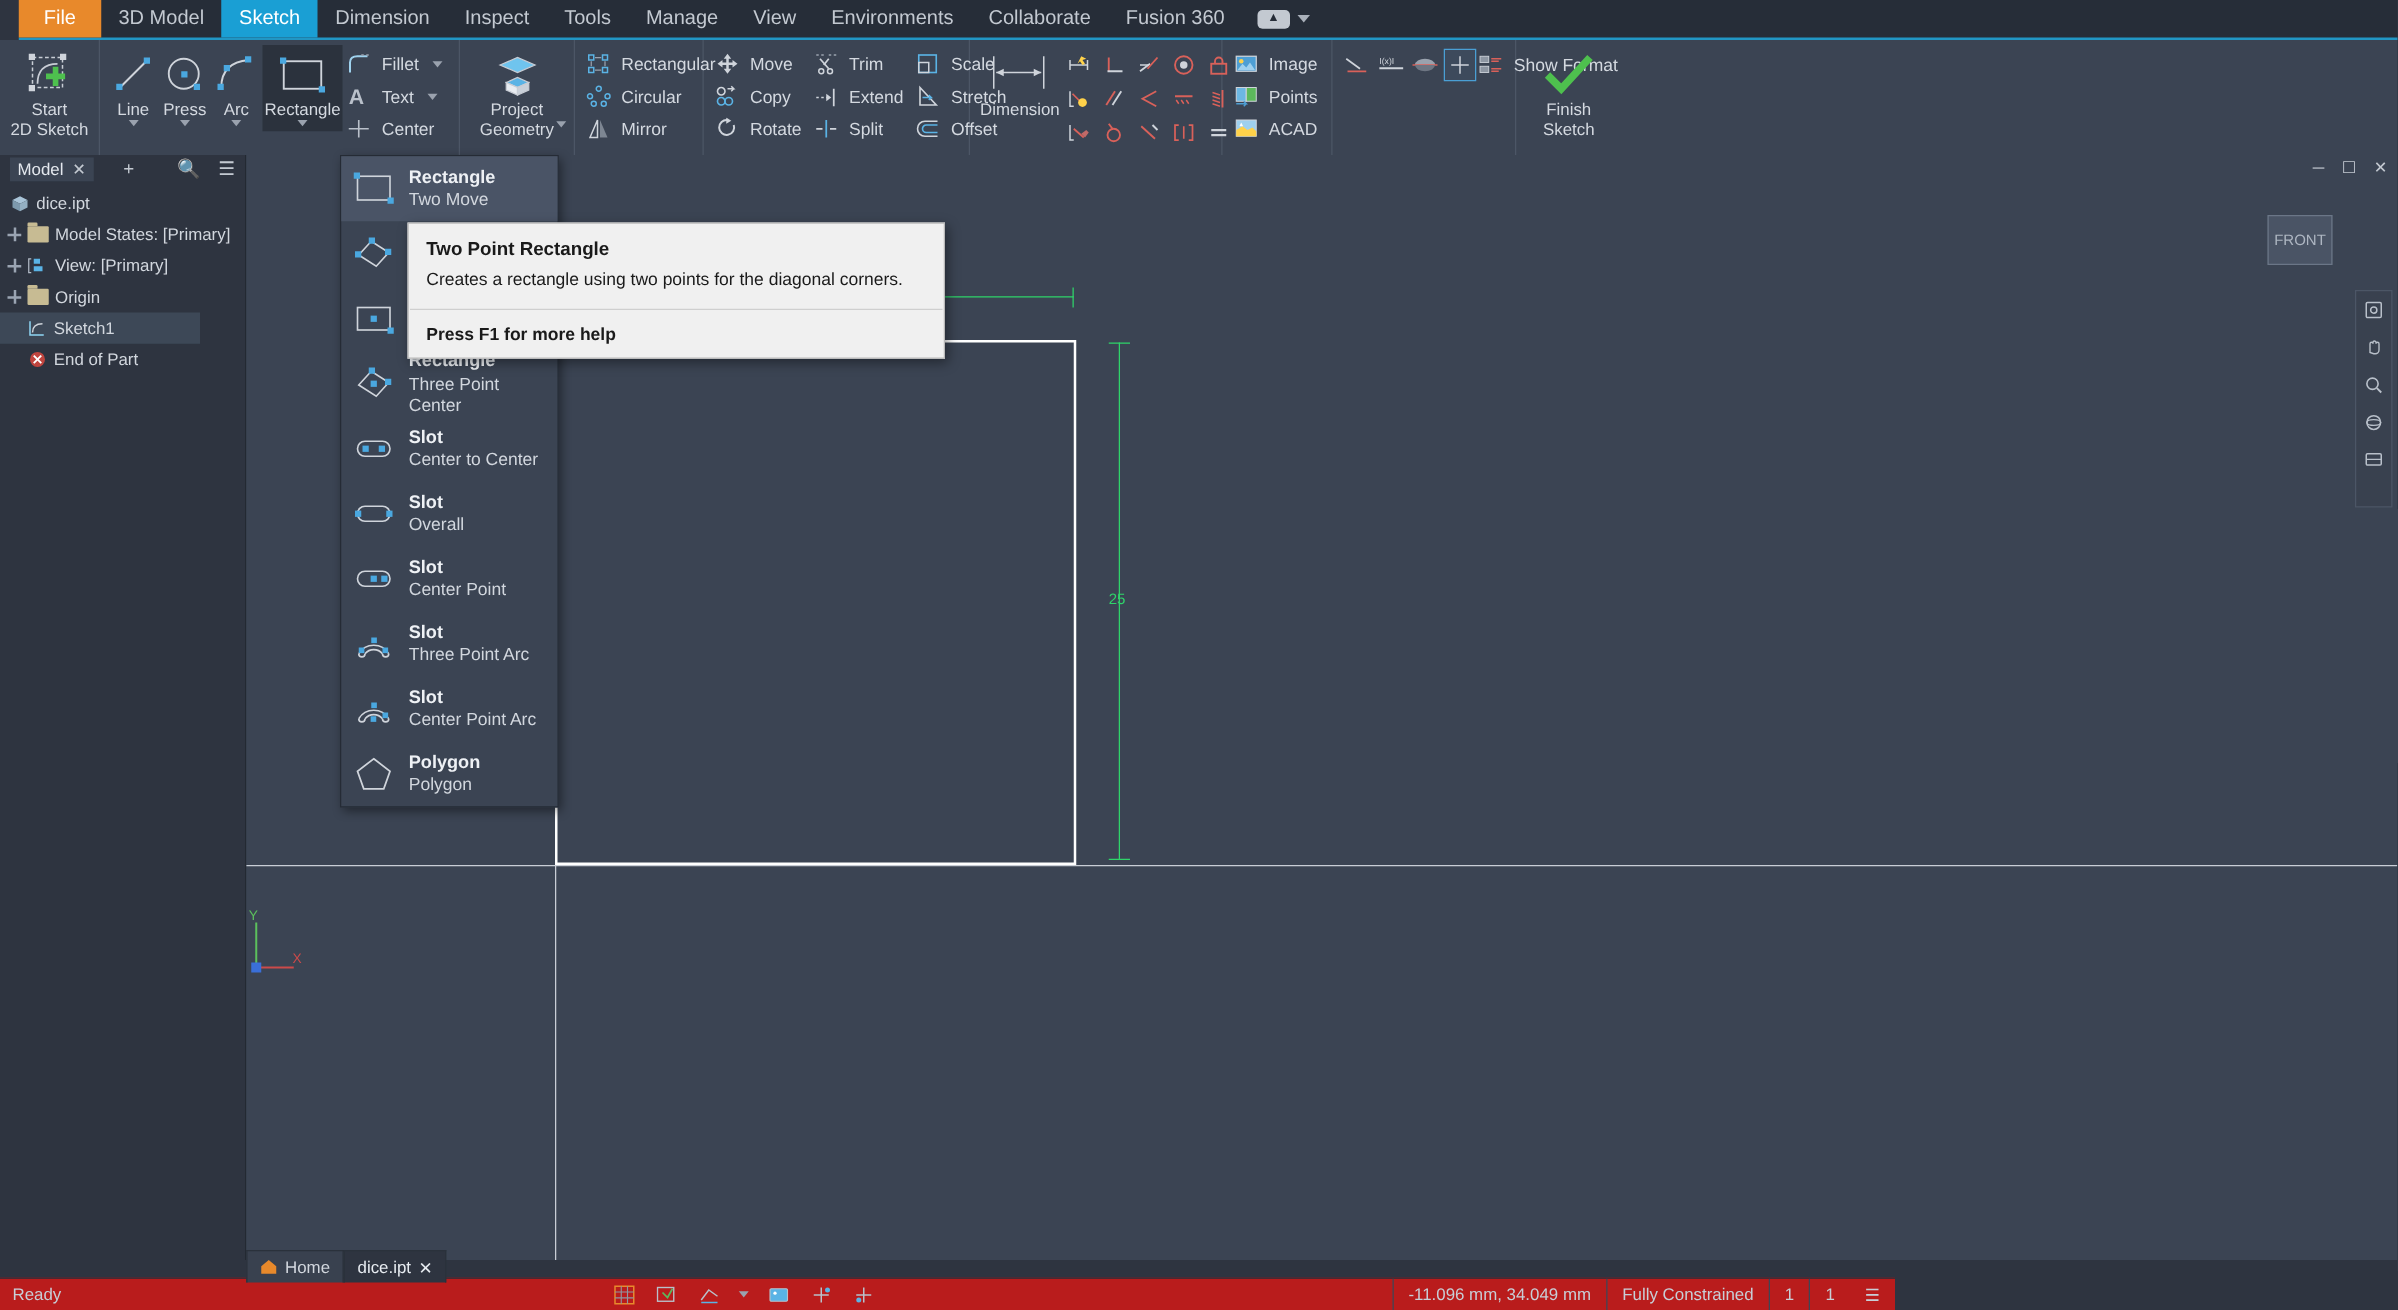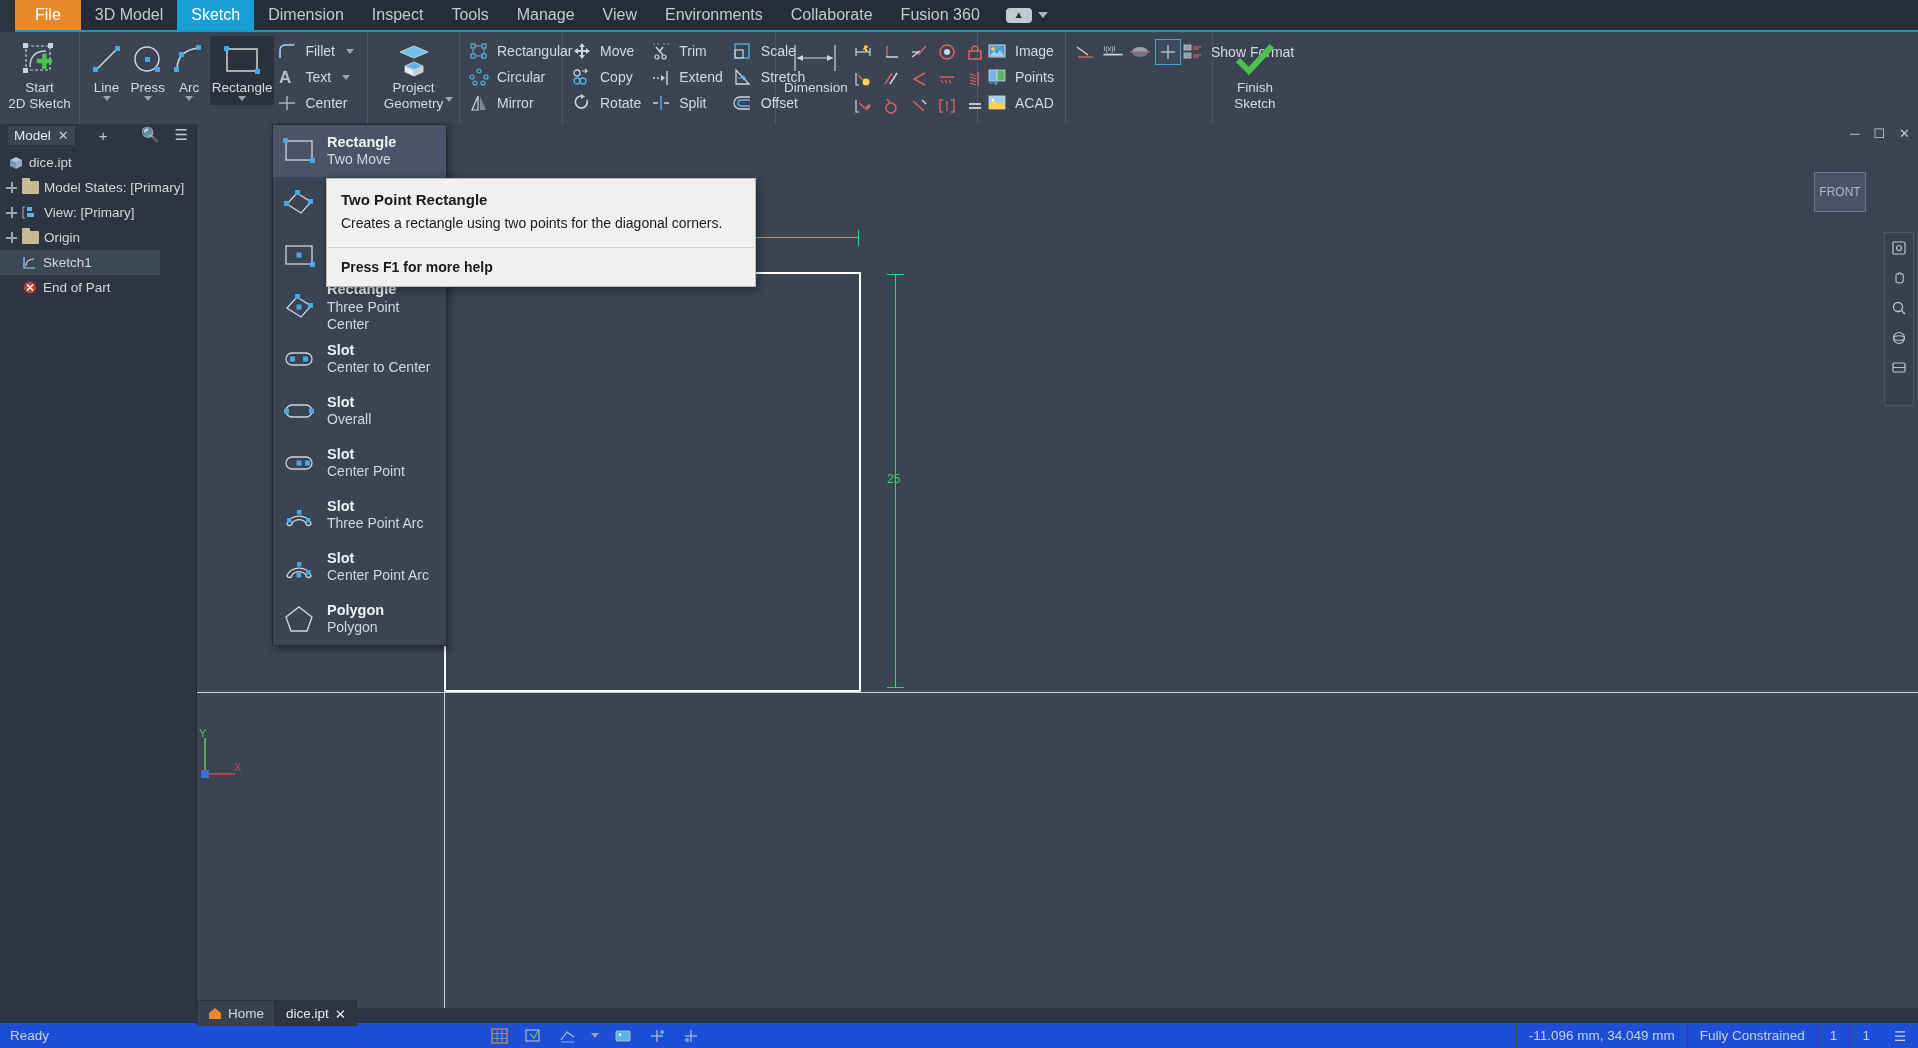--- a/index.html
+++ b/index.html
@@ -211,22 +211,22 @@
   }
   .btab2 {
     display: flex; align-items: center; gap: 6px;
     padding: 0 10px; font-size: 13.5px; color: #d2d7de;
     background: #39414f; border: 1px solid #2a313b; border-bottom: none;
   }
   .btab2.active { background: #2e3440; color: #e8ecf1; }
 
   
   .statusbar {
-    position: absolute; left: 0; bottom: 0; width: 1918px; height: 26px;
-    background: #1d4ed8; border-top: 1px solid #262d38;
+    position: absolute; left: 0; bottom: 0; width: 1516px; height: 26px;
+    background: #b91c1c; border-top: 1px solid #262d38;
     display: flex; align-items: center; font-size: 13.5px; color: #c8ced6;
   }
   .sb-ready { padding-left: 10px; }
   .sb-tools { display: flex; align-items: center; gap: 14px; margin-left: 440px; }
   .sb-tool { width: 20px; height: 18px; display: flex; align-items: center; justify-content: center; }
   .sb-right { margin-left: auto; display: flex; align-items: stretch; height: 26px; }
   .sb-cell {
     display: flex; align-items: center; padding: 0 12px;
     border-left: 1px solid #3e4656;
   }

